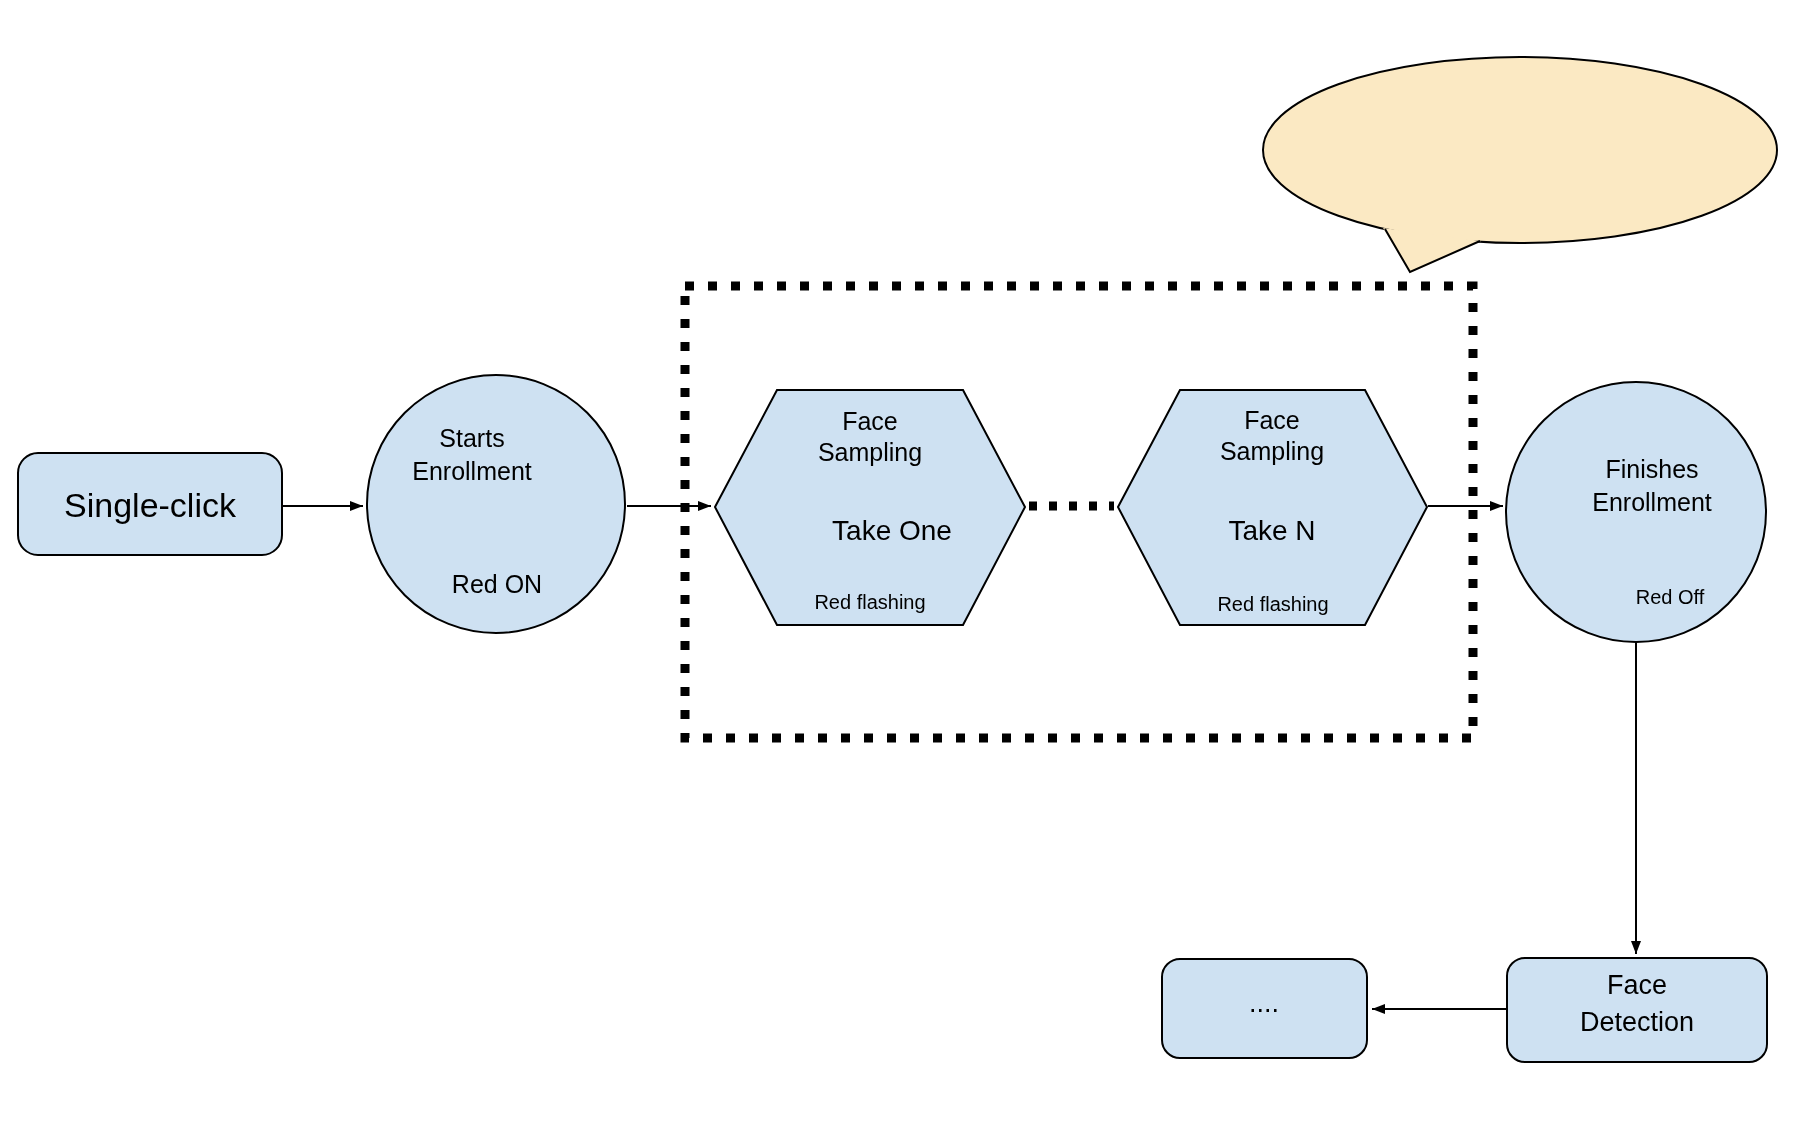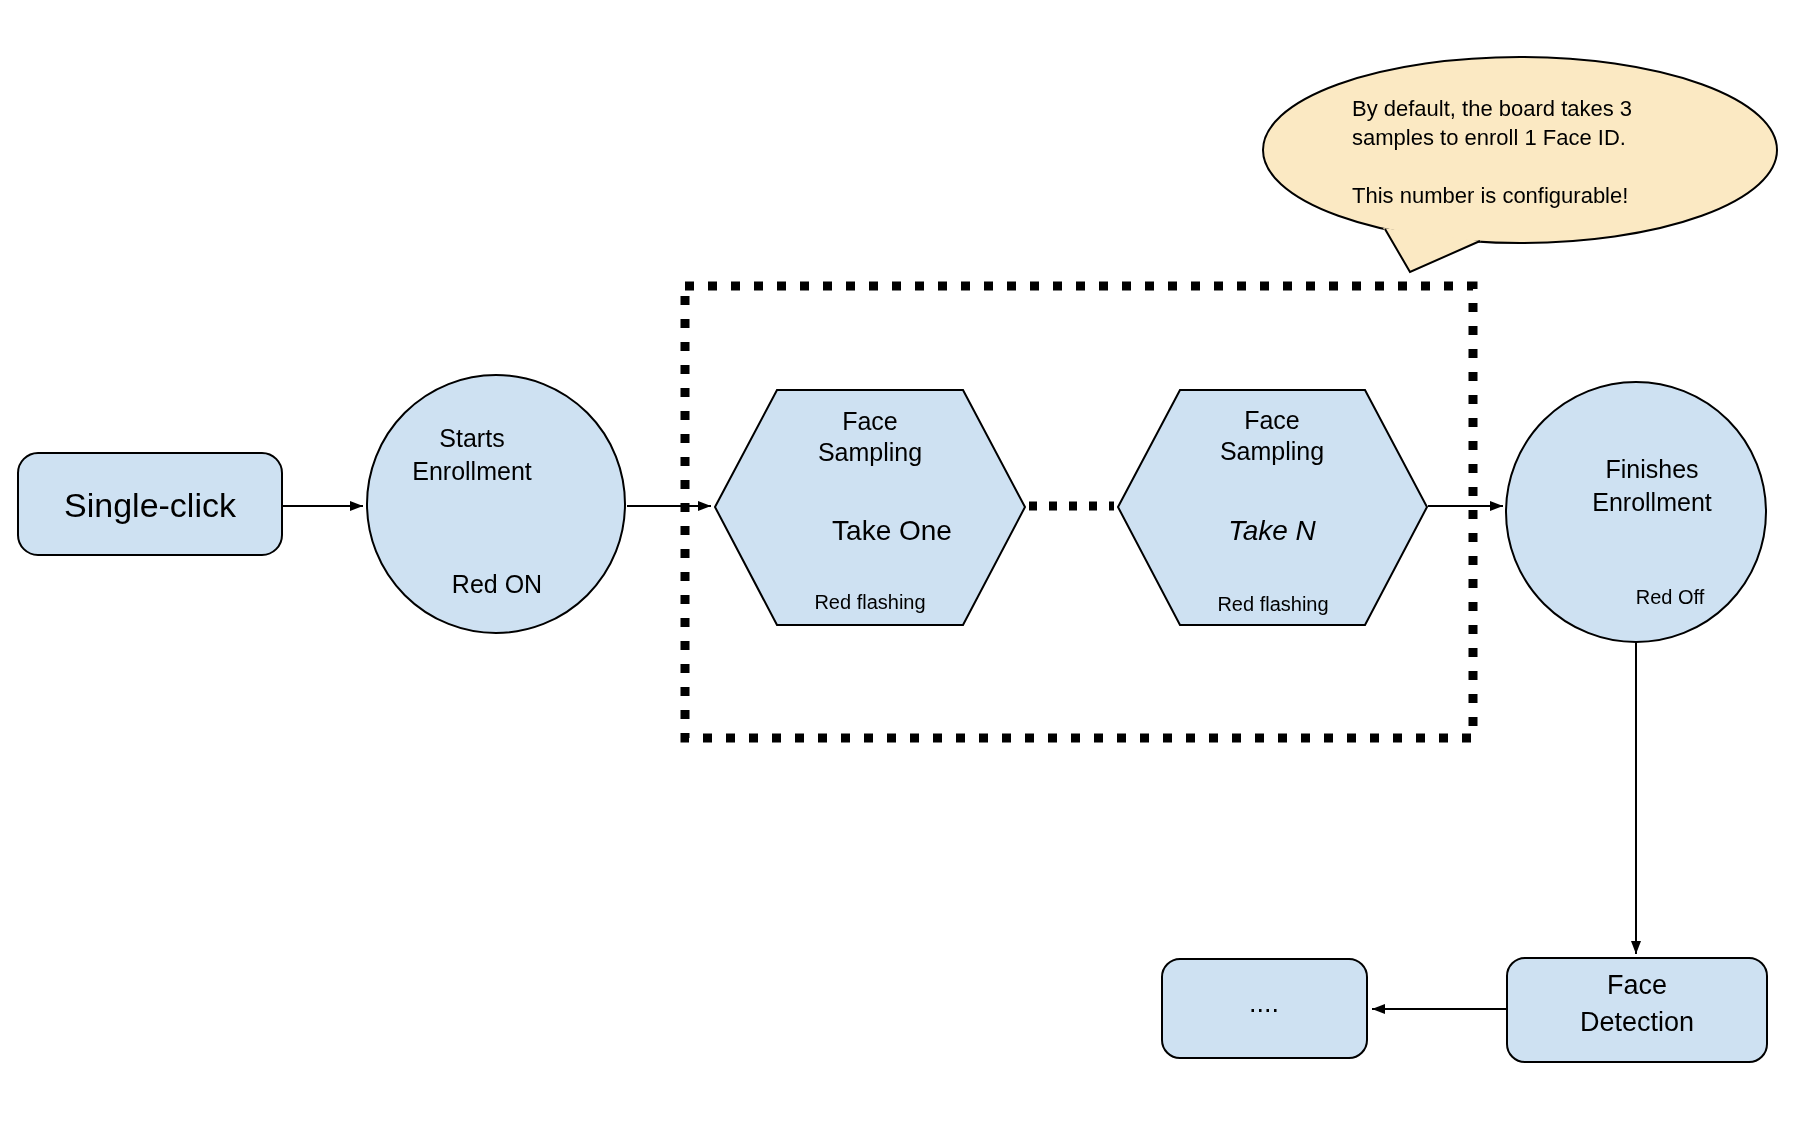--- a/index.html
+++ b/index.html
@@ -77,30 +77,26 @@
 Enrollment</div>
   <div class="lbl" style="left:497px; top:584px; font-size:25px;">Red ON</div>
 
   <div class="lbl" style="left:870px; top:437px; font-size:25px; line-height:31px;">Face
 Sampling</div>
   <div class="lbl" style="left:892px; top:531px; font-size:28px;">Take One</div>
   <div class="lbl" style="left:870px; top:602px; font-size:20px;">Red flashing</div>
 
   <div class="lbl" style="left:1272px; top:436px; font-size:25px; line-height:31px;">Face
 Sampling</div>
-  <div class="lbl" style="left:1272px; top:531px; font-size:28px;font-style:italic;">Take N</div>
+  <div class="lbl" style="left:1272px; top:531px; font-size:28px;">Take N</div>
   <div class="lbl" style="left:1273px; top:604px; font-size:20px;">Red flashing</div>
 
   <div class="lbl" style="left:1636px; top:486px; font-size:25px; line-height:33px;margin-left:16px;">Finishes
 Enrollment</div>
   <div class="lbl" style="left:1633px; top:597px; font-size:20px;margin-left:37px;">Red Off</div>
 
   <div class="lbl" style="left:1637px; top:1004px; font-size:27px; line-height:37px;">Face
 Detection</div>
 
   <div class="lbl" style="left:1264px; top:1003px; font-size:27px;">....</div>
 
-  <div class="callout-text" style="left:1352px; top:94px; font-size:22px; line-height:29px;">By default, the board takes 3
-samples to enroll 1 Face ID.
-
-This number is configurable!</div>
 
 </div>
 
 </body></html>

